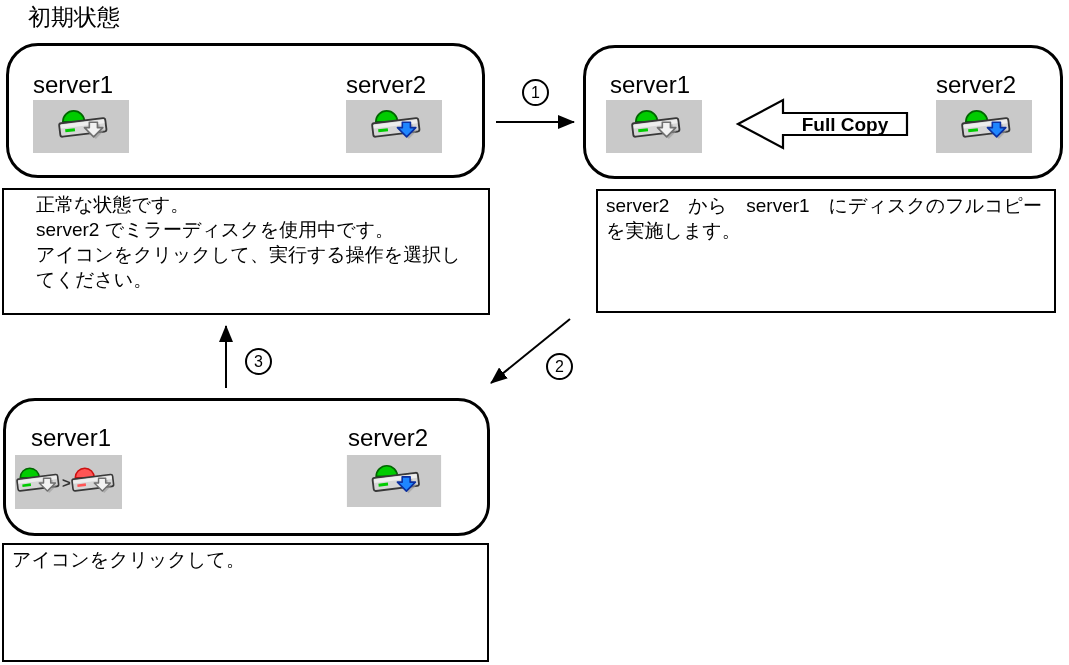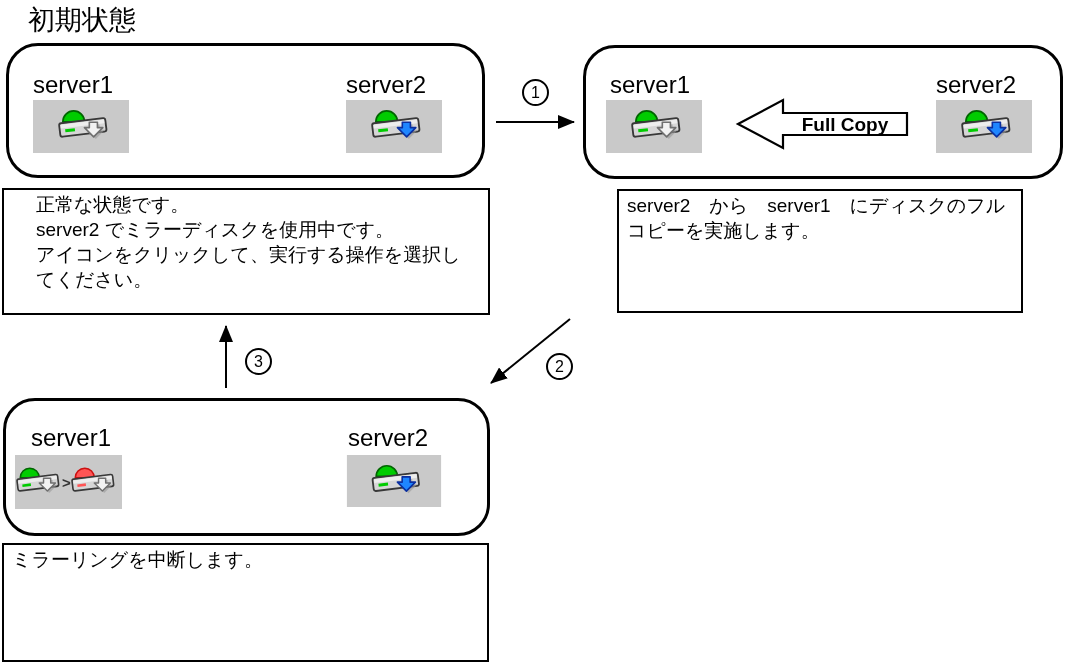--- a/index.html
+++ b/index.html
@@ -1,32 +1,32 @@
 <!DOCTYPE html>
 <html style="--c-green: #00cc00; --c-green_dark: #006600; --c-blue: #1e86ff; --c-blue_dark: #0a2fa0; --c-red: #ff5555; --c-red_dark: #cc1111; --c-icon_bg: #c9c9c9; --c-arrow_fill: #f2f2f2; --c-arrow_stroke: #707070;"><head>
 <meta charset="utf-8">
 <style>
   * { margin:0; padding:0; box-sizing:border-box; }
   body { font-family:"Liberation Sans","DejaVu Sans",sans-serif; background:#fff; }
   .canvas { position:relative; width:1069px; height:665px; background:#fff; overflow:hidden; color:#000; }
 
-  .title { position:absolute; left:28px; top:2px; font-size:27px; }
+  .title { position:absolute; left:28px; top:2px; font-size:23px; }
 
   .state-box { position:absolute; border:3px solid #000; border-radius:32px; background:#fff; }
   #box-initial  { left:6px;   top:43px;  width:479px; height:135px; }
   #box-fullcopy { left:583px; top:45px;  width:480px; height:134px; }
   #box-suspend  { left:3px;   top:398px; width:487px; height:138px; }
 
   .server-label { position:absolute; font-size:24px; white-space:nowrap; }
 
   .caption-box { position:absolute; border:2.5px solid #000; background:#fff;
                  font-size:19px; line-height:1.32; padding:2px 8px;
                  white-space:pre-line; overflow:hidden; }
   #caption-initial  { left:2px;   top:188px; width:488px; height:127px;padding-left:32px; }
-  #caption-fullcopy { left:596px; top:189px; width:406px; height:124px;margin-left:21px; }
+  #caption-fullcopy { left:596px; top:189px; width:460px; height:124px; }
   #caption-suspend  { left:2px;   top:543px; width:487px; height:119px; }
 
   .step-circle { position:absolute; width:27px; height:27px; border:2px solid #000;
                  border-radius:50%; font-size:16px; line-height:23px; text-align:center;
                  background:#fff; }
   #step1 { left:522px; top:79px; }
   #step2 { left:546px; top:353px; }
   #step3 { left:245px; top:348px; }
 
   .arrow-svg { position:absolute; overflow:visible; }
@@ -103,21 +103,21 @@
 
   <svg id="fullcopy-arrow" width="176" height="54" viewBox="0 0 176 54">
     <polygon points="3,27 48,3 48,16 172,16 172,38 48,38 48,51" fill="#ffffff" stroke="#000" stroke-width="2.2" stroke-linejoin="miter"></polygon>
     <text x="110" y="34" text-anchor="middle">Full Copy</text>
   </svg>
 
   <div class="caption-box" id="caption-initial">正常な状態です。
 server2 でミラーディスクを使用中です。
 アイコンをクリックして、実行する操作を選択してください。</div>
   <div class="caption-box" id="caption-fullcopy">server2　から　server1　にディスクのフルコピーを実施します。</div>
-  <div class="caption-box" id="caption-suspend">ミラーリングを中断します。</div>
+  <div class="caption-box" id="caption-suspend">アイコンをクリックして。</div>
 
   <div class="step-circle" id="step2">2</div>
   <svg class="arrow-svg" id="arrow2" width="94" height="78" viewBox="0 0 94 78">
     <line x1="89" y1="6" x2="10" y2="70" stroke="#000" stroke-width="2" marker-end="url(#ah)"></line>
   </svg>
 
   <div class="step-circle" id="step3">3</div>
   <svg class="arrow-svg" id="arrow3" width="18" height="74" viewBox="0 0 18 74">
     <line x1="9" y1="70" x2="9" y2="8" stroke="#000" stroke-width="2" marker-end="url(#ah)"></line>
   </svg>

